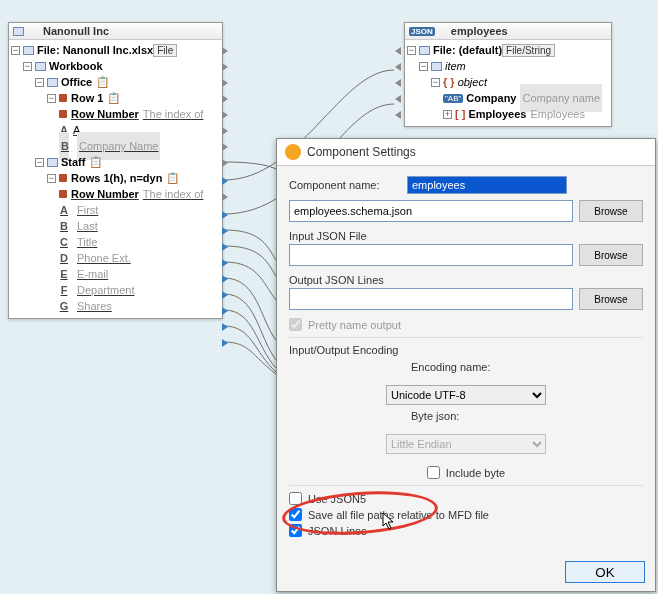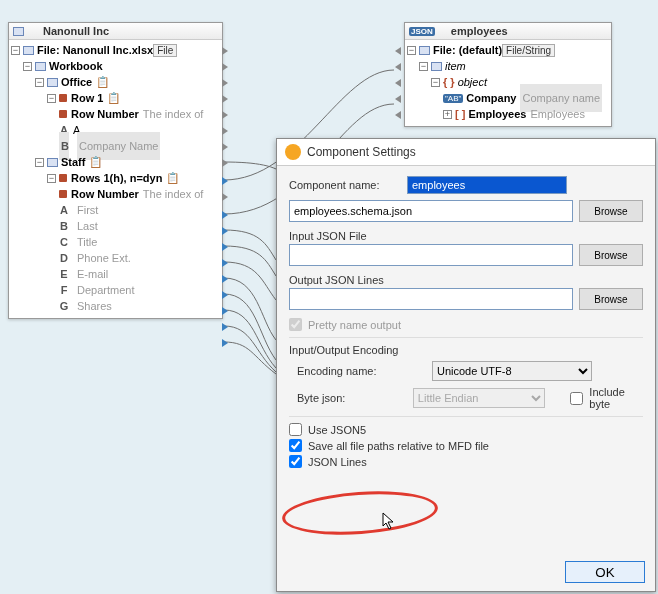--- a/index.html
+++ b/index.html
@@ -63,21 +63,21 @@
   }
   .label { color: #000; }
   .hint { color: #9a9a9a; margin-left: 4px; }
   .filetag {
     border: 1px solid #aaa; background: #f0f0f0; padding: 0 3px; font-size: 10px;
     text-align: center;
   }
   .ind1 { padding-left: 12px; }
   .ind2 { padding-left: 24px; }
   .ind3 { padding-left: 36px; }
-  .ind4 { padding-left: 48px; }
+  .ind4 { padding-left: 48px; text-decoration: underline; }
 
   
   .outstubs, .instubs {
     position: absolute; top: 0; bottom: 0; width: 10px;
     display: flex; flex-direction: column;
   }
   .outstubs { right: -10px; }
   .instubs  { left: -10px; }
   .tri {
     position: absolute; width: 0; height: 0;
@@ -127,21 +127,21 @@
   }
   .section-label { margin: 6px 0 2px 0; }
   .filepair { display: flex; gap: 6px; margin-bottom: 8px; }
   .filepair input { flex: 1; }
 
   .divider { border-top: 1px solid #ddd; margin: 6px 0; }
   .ck { display: flex; align-items: center; gap: 6px; margin: 3px 0; }
   .ck input[type=checkbox] { width: 13px; height: 13px; margin: 0; }
   .ck.disabled { color: #9a9a9a; }
 
-  .enc-row { display: flex; align-items: center; gap: 25px; margin: 5px 8px; }
+  .enc-row { display: flex; align-items: center; gap: 12px; margin: 5px 16px; flex-direction: column; }
   .enc-row label { width: 110px; }
   select.enc { width: 160px; font-size: 11px; border: 1px solid #aaa; height: 20px; }
   select.enc[disabled] { background: #eee; color: #888; }
 
   .okbtn {
     position: absolute; right: 10px; bottom: 8px;
     width: 80px; height: 22px;
     border: 1px solid #2a7bd4; background: #e6f0fb;
   }
 

